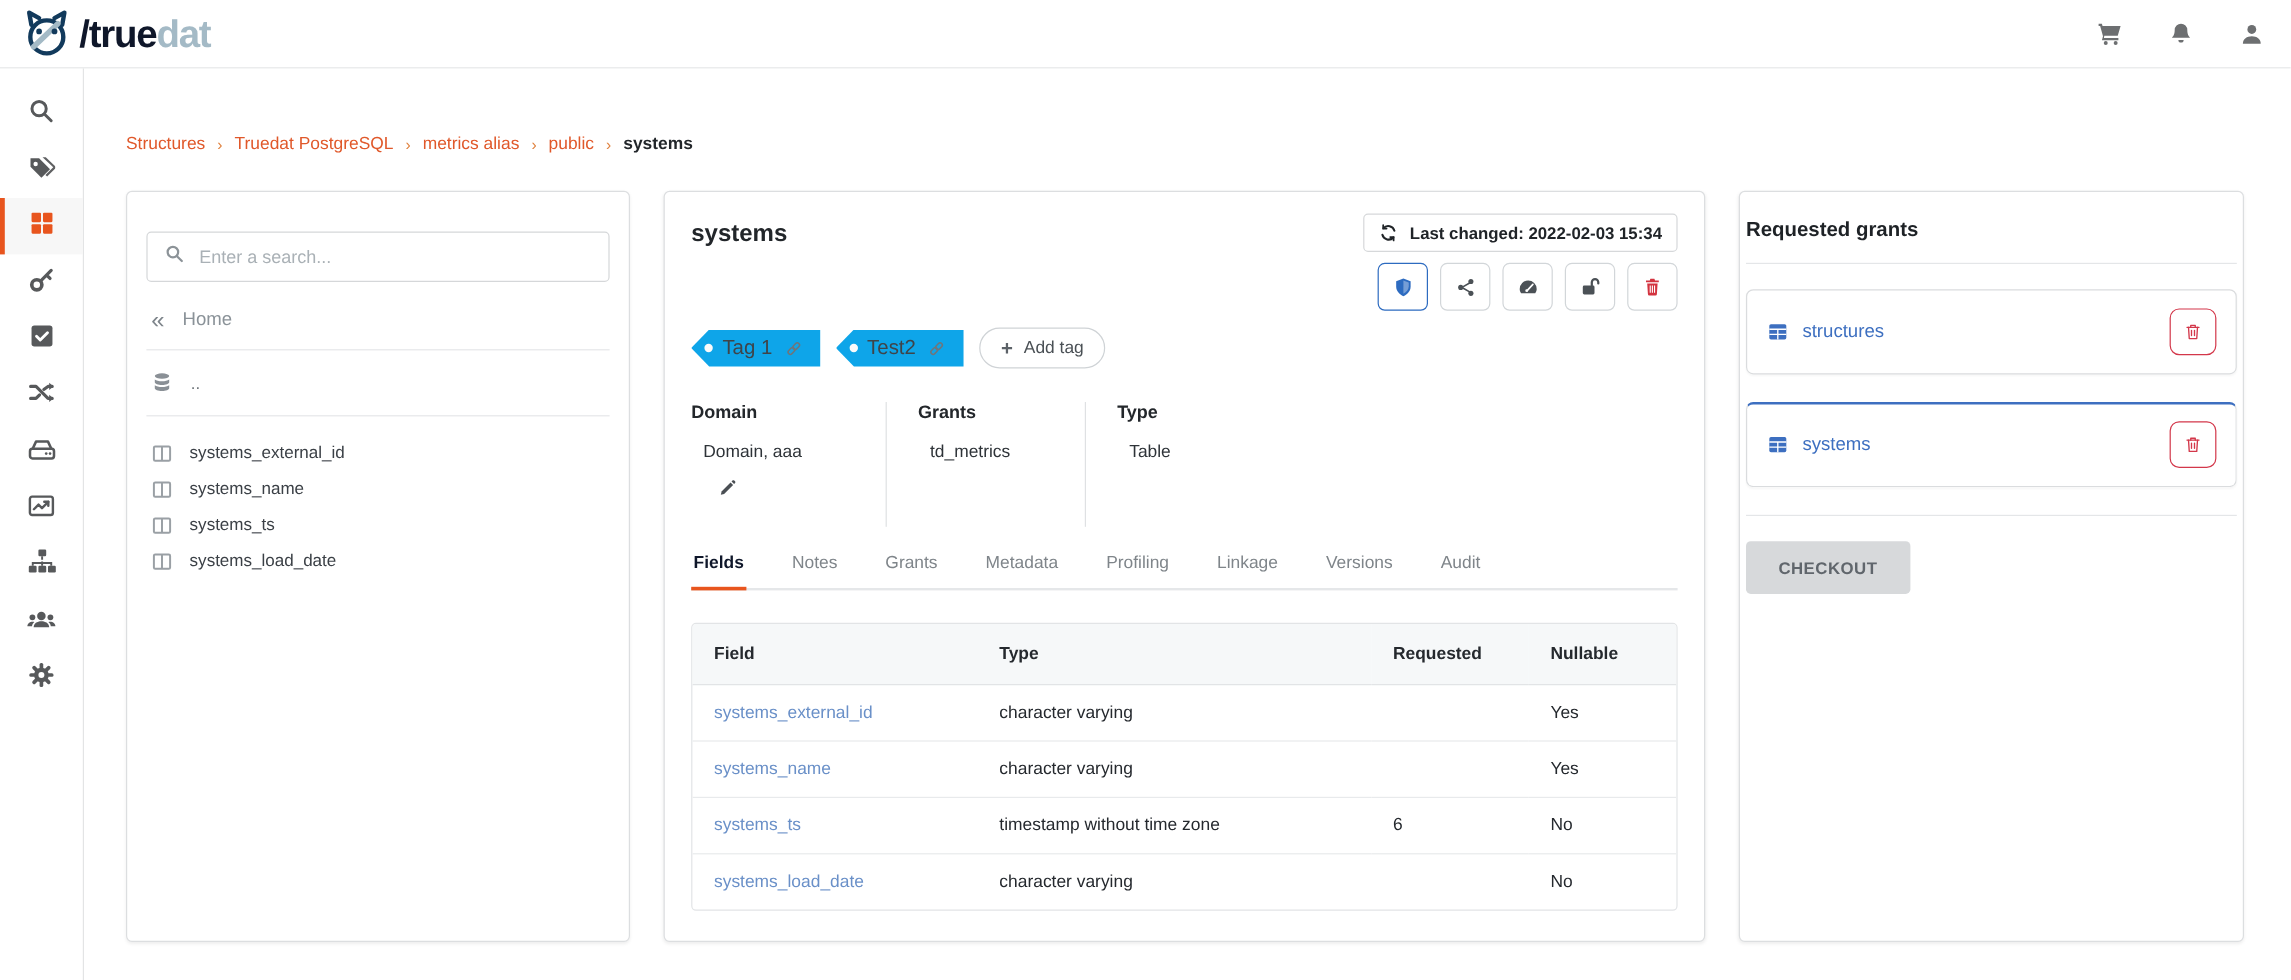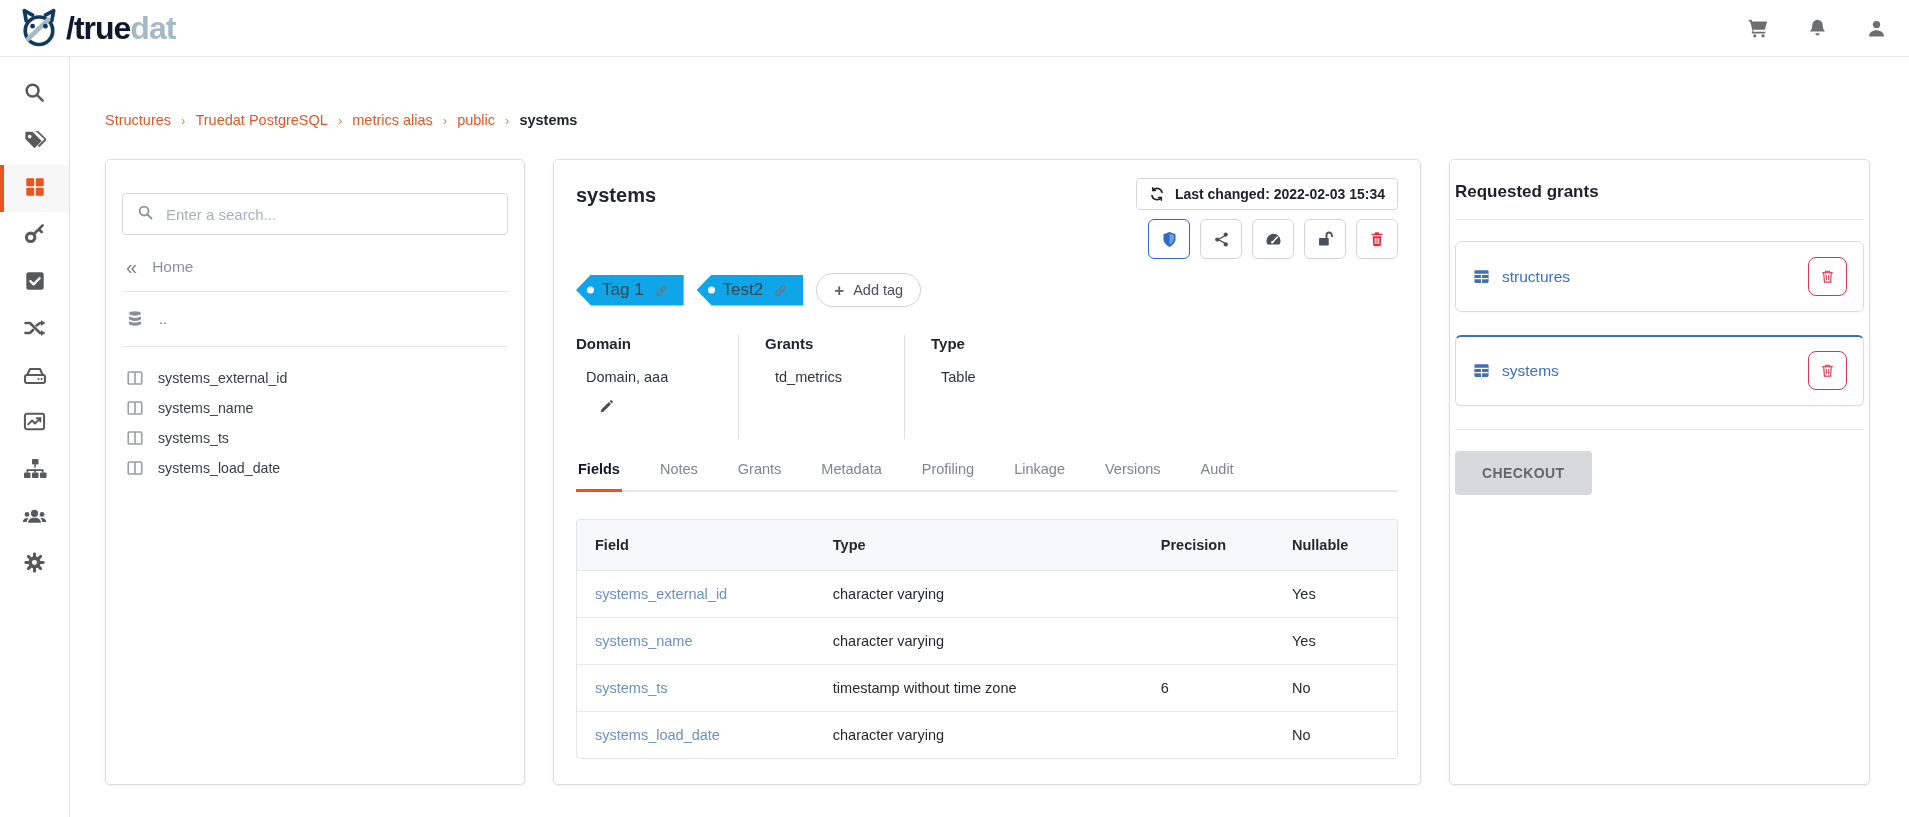--- a/index.html
+++ b/index.html
@@ -493,21 +493,21 @@
           <div class="tab">Versions</div>
           <div class="tab">Audit</div>
         </div>
 
         <div class="table-wrap">
           <table>
             <thead>
               <tr>
                 <th class="col-field">Field</th>
                 <th class="col-type">Type</th>
-                <th class="col-prec">Precision</th>
+                <th class="col-prec">Requested</th>
                 <th class="col-null">Nullable</th>
               </tr>
             </thead>
             <tbody>
               <tr>
                 <td><a class="field-link">systems_external_id</a></td>
                 <td>character varying</td>
                 <td></td>
                 <td>Yes</td>
               </tr>

